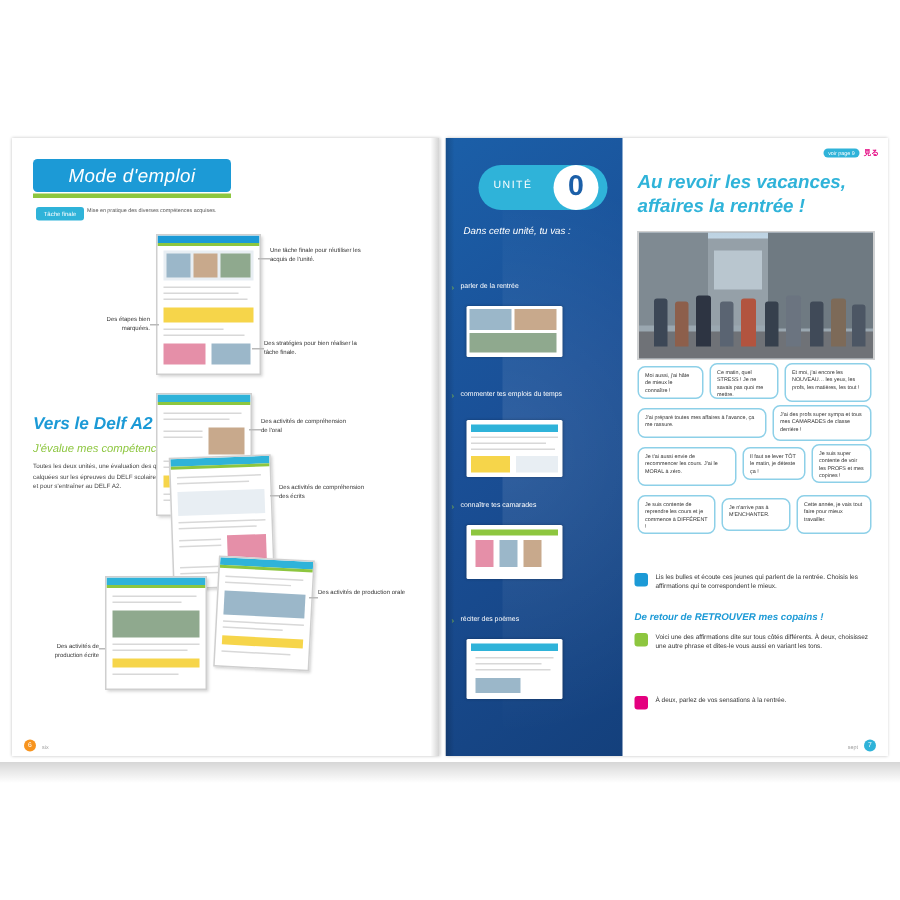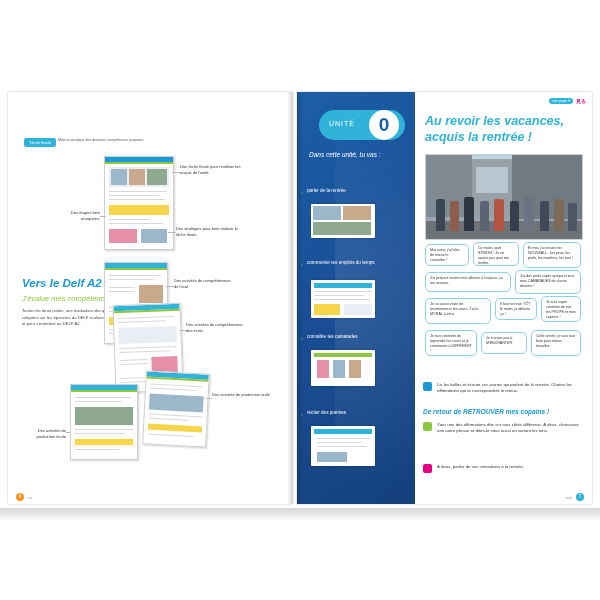--- a/index.html
+++ b/index.html
@@ -78,20 +78,21 @@
 <body>
 
 <div class="page">
 
   <div class="deskA"></div>
 
   <div class="spread">
 
     <div class="lpage">
 
+      <div class="modeTitle">Mode d'emploi</div>
 
       <div class="tinytag" style="left:16px;top:46px;width:26px;">Tâche finale</div>
 
       <div class="sublead" style="left:50px;top:46px;width:92px;">Mise en pratique des diverses compétences acquises.</div>
 
       <div class="mini" style="left:96px;top:64px;width:68px;height:92px;">
         <div class="bar"></div>
           <div class="gbar"></div>
         <div class="blk" style="left:4px;top:10px;width:60px;height:20px;"></div>
         <div class="ph" style="left:6px;top:12px;width:16px;height:16px;"></div>
@@ -245,21 +246,21 @@
         <div style="position:absolute;left:6px;top:16px;width:44px;height:1px;background:#d8d8d8;"></div>
         <div style="position:absolute;left:6px;top:20px;width:50px;height:1px;background:#d8d8d8;"></div>
         <div style="position:absolute;left:6px;top:26px;width:30px;height:10px;background:#9bb7c9;"></div>
       </div>
 
       <div style="position:absolute;right:6px;top:6px;display:flex;gap:3px;align-items:center;">
         <span style="background:#2fb3d9;color:#fff;font-size:3.6px;border-radius:6px;padding:1px 3px;">voir page 9</span>
         <span style="color:#e4007f;font-size:5px;font-weight:bold;">見る</span>
       </div>
 
-      <div class="rTitle">Au revoir les vacances, acquis la rentrée !</div>
+      <div class="rTitle">Au revoir les vacances, affaires la rentrée !</div>
 
       <div class="photo">
         <div class="sky"></div>
         <div class="bld" style="left:0;top:0;width:46px;height:62px;background:#7f8a92;"></div>
         <div class="bld" style="left:46px;top:4px;width:40px;height:58px;background:#95a0a8;"></div>
         <div class="bld" style="left:86px;top:0;width:70px;height:64px;background:#6f7a82;"></div>
         <div style="position:absolute;left:50px;top:12px;width:32px;height:26px;background:#b9c6cf;"></div>
         <div class="grnd"></div>
         <div class="per" style="left:10px;top:44px;width:9px;height:32px;background:#3c4756;"></div>
         <div class="per" style="left:24px;top:46px;width:9px;height:30px;background:#8d5f4b;"></div>

